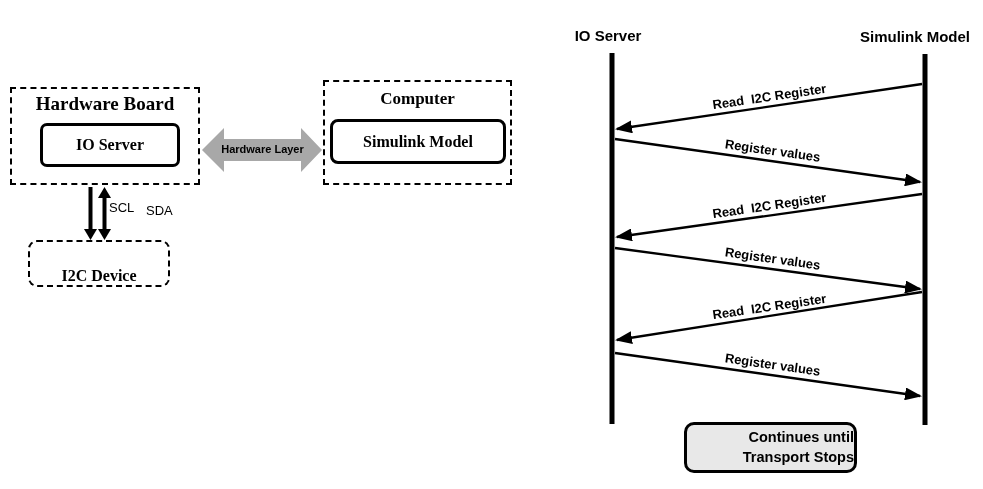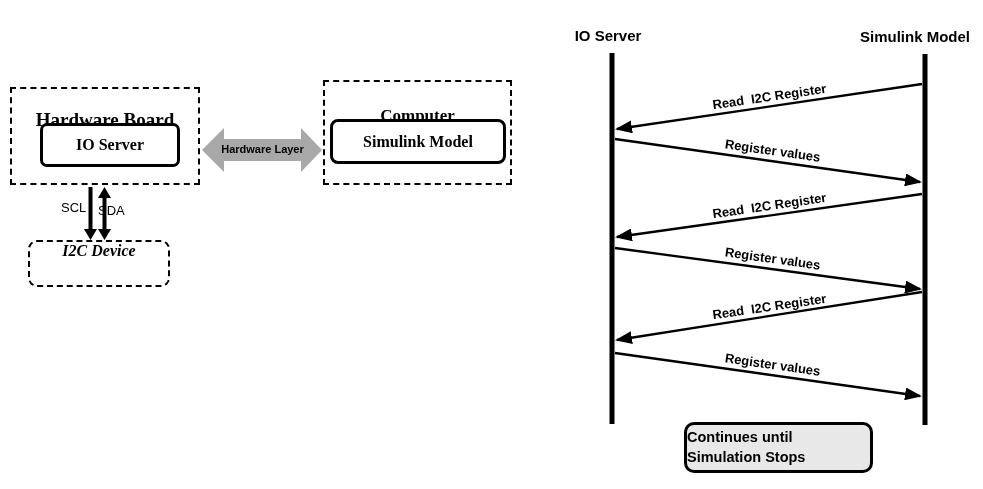--- a/index.html
+++ b/index.html
@@ -1,48 +1,48 @@
 <!DOCTYPE html>
 <html><head>
 <meta charset="utf-8">
 <style>
   html,body{margin:0;padding:0;}
   body{
     width:983px;height:489px;position:relative;background:#ffffff;
     font-family:"Liberation Sans",sans-serif;overflow:hidden;
   }
-  .abs{position:absolute;}
+  .abs{position:absolute;margin-left:48px;}
   
   .dashed-box{
     position:absolute;border:2px dashed #000;box-sizing:border-box;background:transparent;
   }
   .solid-box{
     position:absolute;border:3px solid #000;border-radius:8px;box-sizing:border-box;
     display:flex;align-items:center;justify-content:center;background:#fff;
   }
   .serif-title{
     font-family:"Liberation Serif",serif;font-weight:bold;color:#000;
     text-align:center;white-space:pre;
   }
-  .board-title{font-size:19px;margin-top:20px;}
-  .computer-title{font-size:17px;margin-top:24px;}
+  .board-title{font-size:19px;margin-top:4px;}
+  .computer-title{font-size:17px;margin-top:7px;}
   .inner-label{font-family:"Liberation Serif",serif;font-weight:bold;font-size:16px;color:#000;white-space:pre;}
   .bus-label{font-size:13px;color:#000;}
   .transport-label{
     position:absolute;left:210px;top:143px;width:105px;text-align:center;
     font-weight:bold;font-size:11px;color:#000;white-space:pre;
   }
   
   .lifeline-header{
     position:absolute;text-align:center;font-weight:bold;font-size:15px;color:#000;white-space:pre;
   }
   .note-box{
-    position:absolute;left:684px;top:422px;width:189px;height:51px;box-sizing:border-box;
+    position:absolute;left:684px;top:422px;width:173px;height:51px;box-sizing:border-box;
     background:#e8e8e8;border:3px solid #000;border-radius:10px;
-    display:flex;flex-direction:column;align-items:flex-start;justify-content:center;
+    display:flex;flex-direction:column;align-items:flex-end;justify-content:center;
     font-weight:bold;font-size:14.5px;line-height:1.32;color:#000;text-align:center;
   }
   svg.overlay{position:absolute;left:0;top:0;}
   svg text{
     font-family:"Liberation Sans",sans-serif;font-weight:bold;font-size:13px;
     fill:#000;white-space:pre;
   }
 </style>
 </head>
 <body>
@@ -89,33 +89,33 @@
   <div class="serif-title board-title">Hardware Board</div>
 </div>
 
 <div class="solid-box" style="left:40px;top:123px;width:140px;height:44px;border-radius:7px;">
   <span class="inner-label">IO Server</span>
 </div>
 
 <div class="abs bus-label" style="left:61px;top:200px;">SCL</div>
 <div class="abs bus-label" style="left:98px;top:203px;">SDA</div>
 
-<div class="dashed-box" style="left:28px;top:240px;width:142px;height:47px;border-radius:9px;display:flex;align-items:flex-start;justify-content:center;font-style:italic;">
+<div class="dashed-box" style="left:28px;top:240px;width:142px;height:47px;border-radius:9px;display:flex;align-items:flex-end;justify-content:center;">
   <span class="inner-label">I2C Device</span>
 </div>
 
 <div class="transport-label">Hardware Layer</div>
 
 <div class="dashed-box" style="left:323px;top:80px;width:189px;height:105px;">
   <div class="serif-title computer-title">Computer</div>
 </div>
 
 <div class="solid-box" style="left:330px;top:119px;width:176px;height:45px;">
   <span class="inner-label">Simulink Model</span>
 </div>
 
 <div class="lifeline-header" style="left:533px;top:27px;width:150px;">IO Server</div>
 <div class="lifeline-header" style="left:840px;top:28px;width:150px;">Simulink Model</div>
 
 <div class="note-box">
   <div>Continues until</div>
-  <div>Simulation Stops</div>
+  <div>Transport Stops</div>
 </div>
 
 </body></html>

